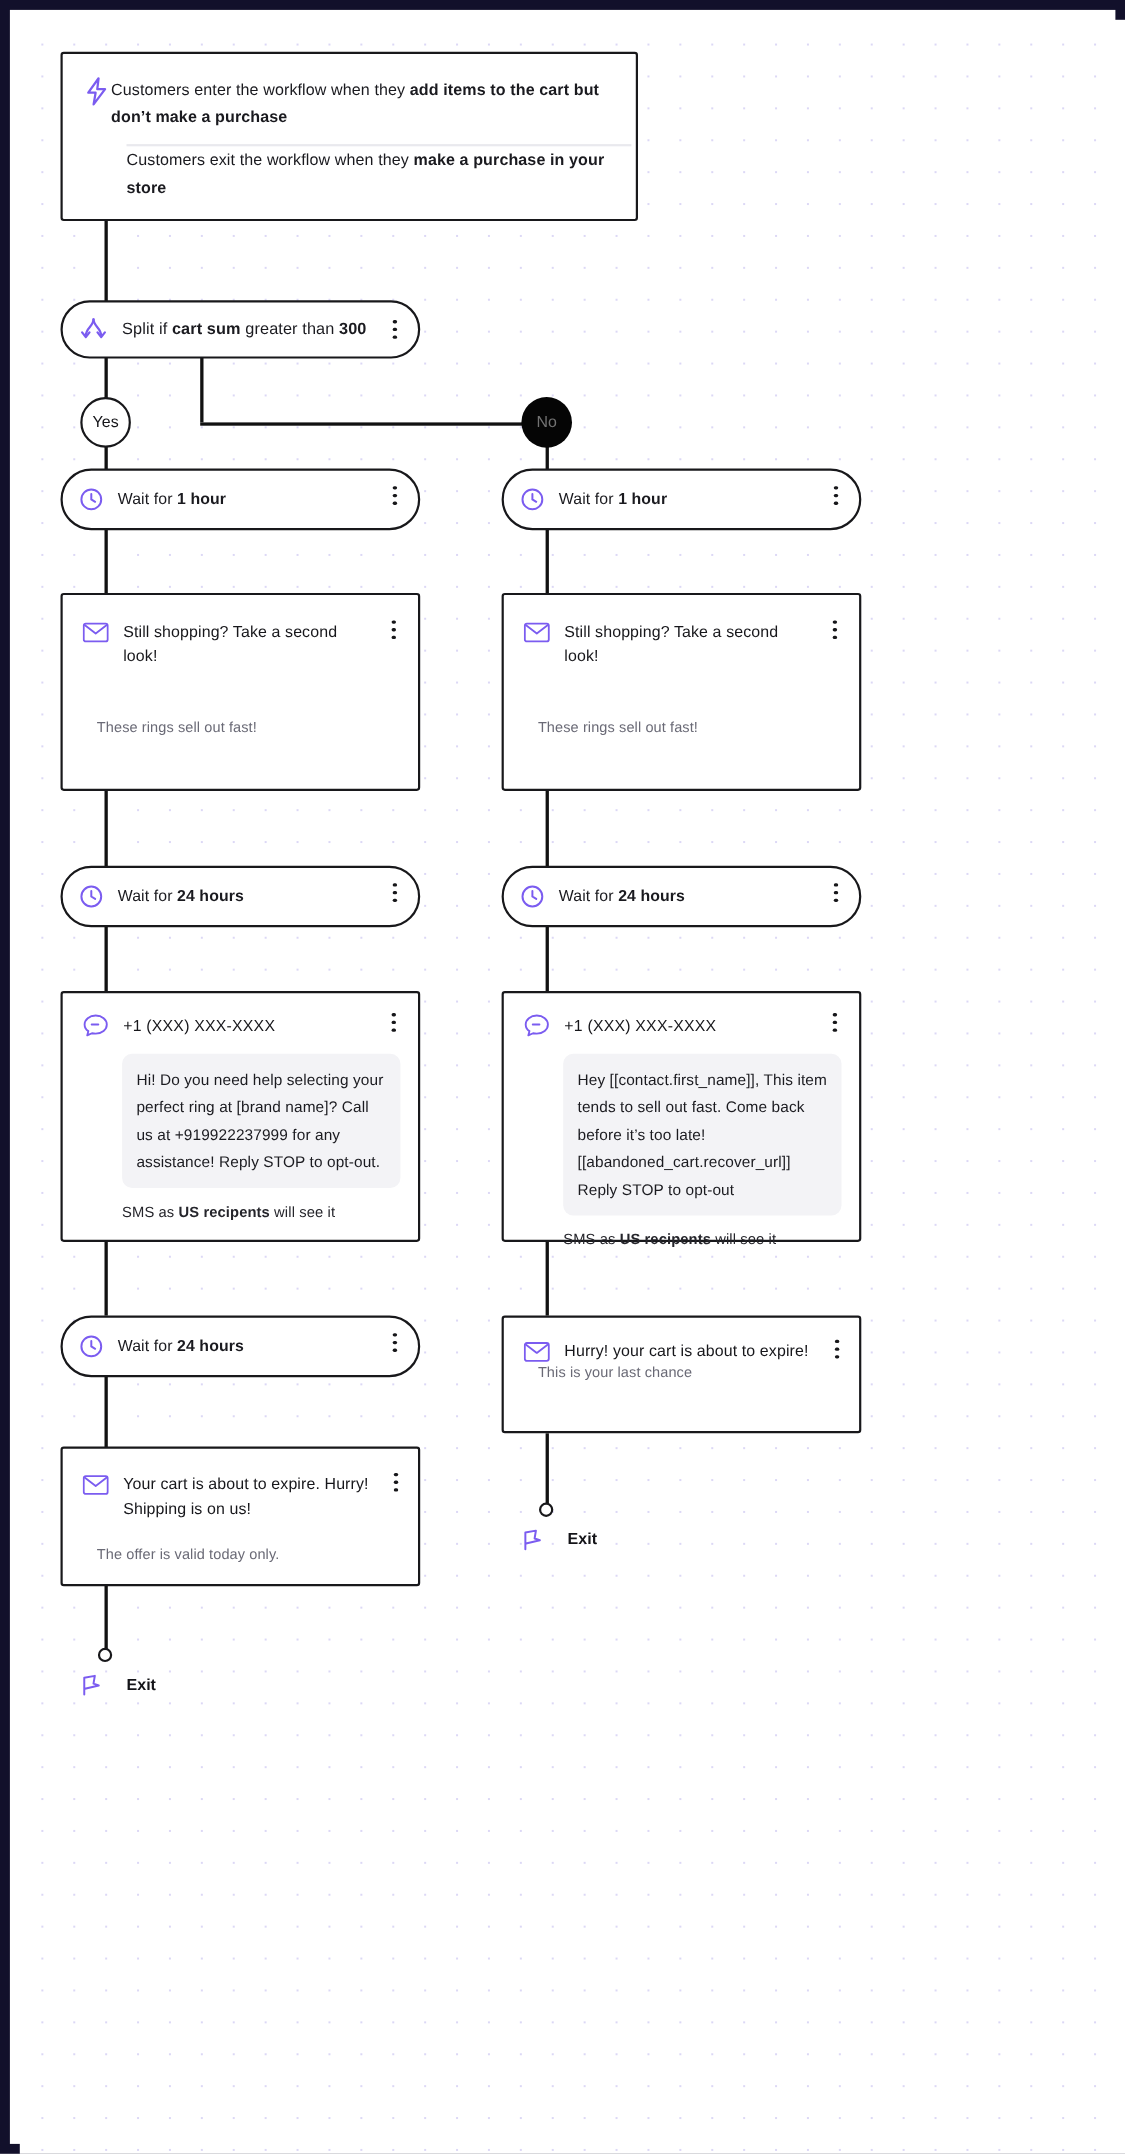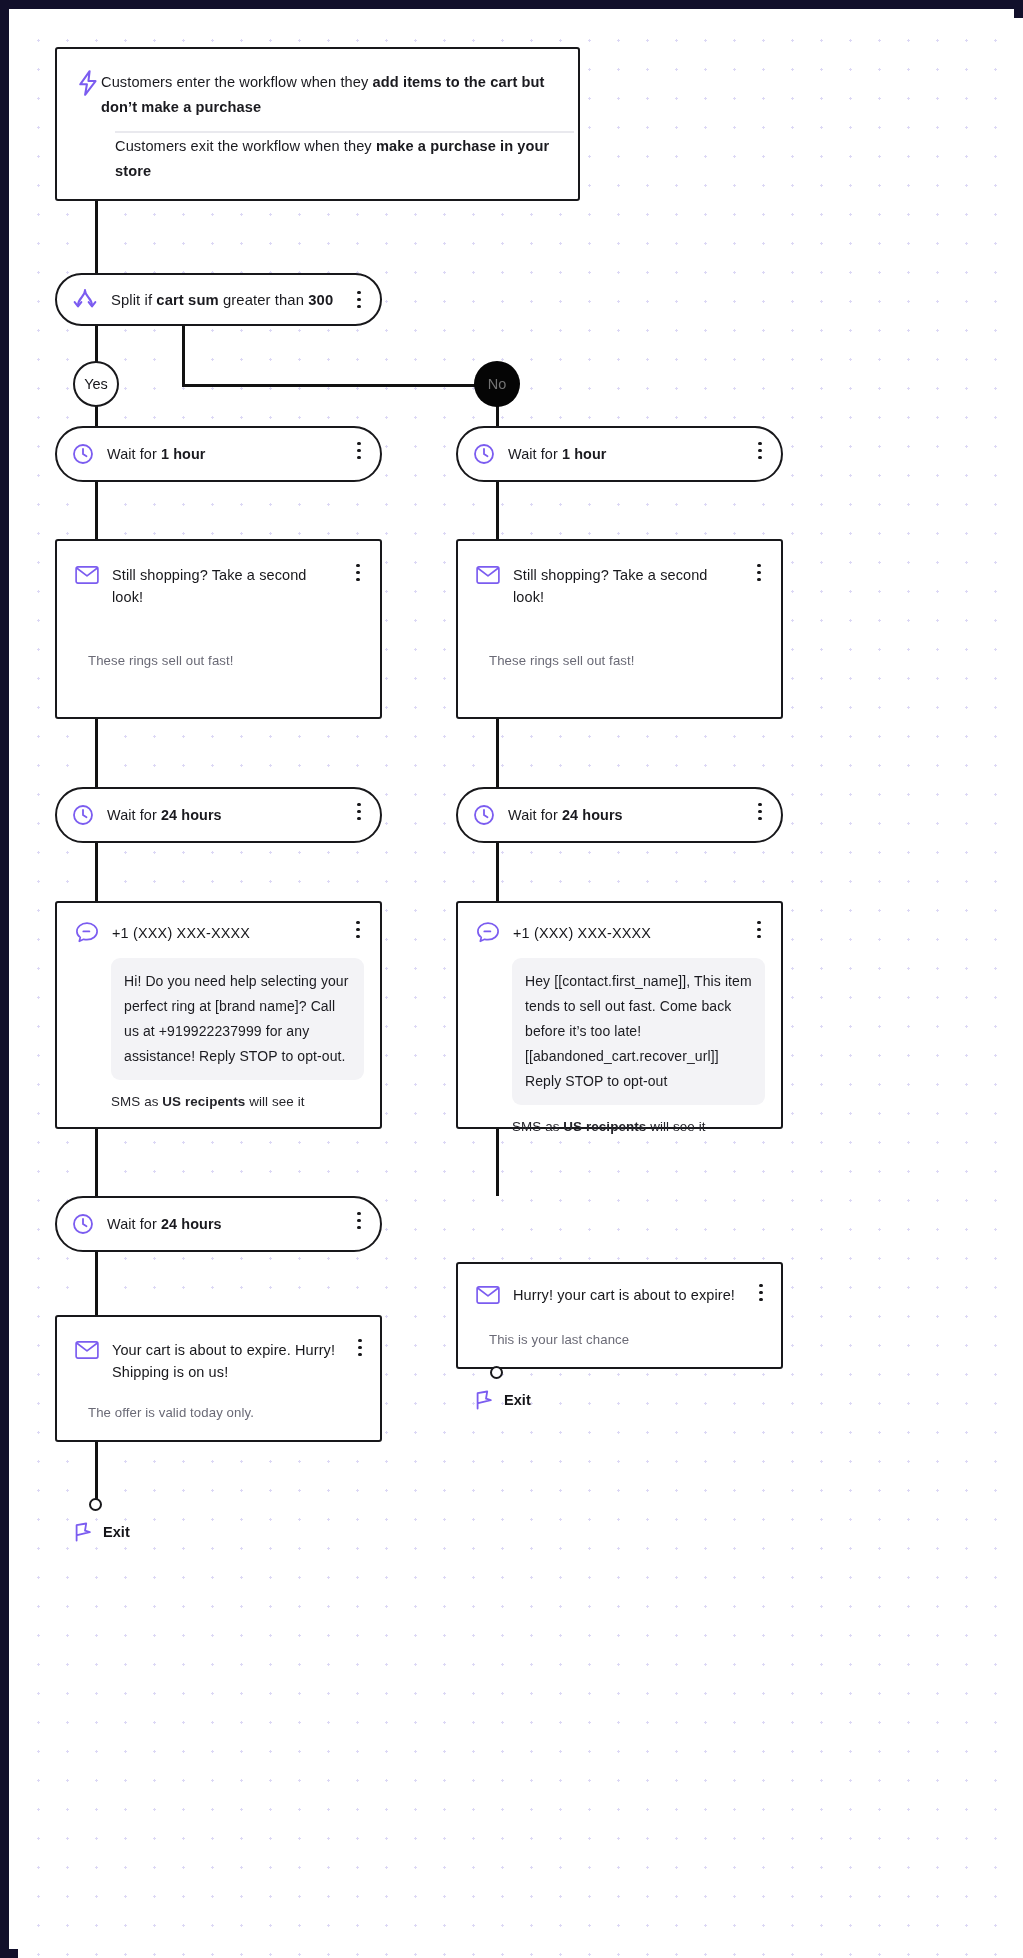--- a/index.html
+++ b/index.html
@@ -106,21 +106,21 @@
     font-size: 14px; line-height: 25px; color: #1b1b20; letter-spacing: .1px;
   }
   .sms .footnote { font-size: 13.4px; color: #25252b; letter-spacing: .1px; }
   .sms .footnote b { font-weight: 700; }
 
   
   .exit-dot {
     position: absolute; width: 13px; height: 13px; border-radius: 50%;
     background: #ffffff; border: 2.5px solid #18181b; z-index: 7;
   }
-  .exit-grp { position: absolute; display: flex; align-items: center; gap: 9px; z-index: 7; }
+  .exit-grp { position: absolute; display: flex; align-items: center; gap: 21px; z-index: 7; }
   .exit-label { font-size: 14.6px; font-weight: 700; color: #141418; }
 </style>
 </head>
 <body>
 
 <div id="frame">
 <div id="canvas">
 
   <div class="vline" style="left:77px; top:174px; height:82px;"></div>
 
@@ -345,31 +345,31 @@
     <span class="wait-label">
       <span>Wait for </span><b>24 hours</b>
     </span>
     <span class="kebab" style="right:12px; top:14px;">
           <i></i>
           <i></i>
           <i></i>
         </span>
   </div>
 
-  <div class="card email" style="left:438px; top:1244px; width:327px; height:107px; padding:20px 20px 0 18px;">
+  <div class="card email" style="left:438px; top:1178px; width:327px; height:107px; padding:20px 20px 0 18px;">
     <div style="display:flex; align-items:flex-start; gap:13px;">
       <span class="ico" style="margin-top:1px;">
         <svg width="24" height="20" viewBox="0 0 26 20" fill="none">
           <rect x="1.2" y="1.2" width="23.6" height="17.6" rx="2" stroke="#7b5cf0" stroke-width="1.8"></rect>
           <path d="M1.8 2.4 L13 11 L24.2 2.4" stroke="#7b5cf0" stroke-width="1.8" stroke-linejoin="round" fill="none"></path>
         </svg>
       </span>
       <div class="subject" style="width:240px;">Hurry! your cart is about to expire!</div>
     </div>
-    <div class="preview" style="margin-top:26px; padding-left:13px;">This is your last chance</div>
+    <div class="preview" style="padding-left:13px;">This is your last chance</div>
     <span class="kebab" style="right:11px; top:20px;">
           <i></i>
           <i></i>
           <i></i>
         </span>
   </div>
 
   <div class="card email" style="left:37px; top:1297px; width:327px; height:127px; padding:22px 20px 0 18px;">
     <div style="display:flex; align-items:flex-start; gap:13px;">
       <span class="ico" style="margin-top:1px;">

